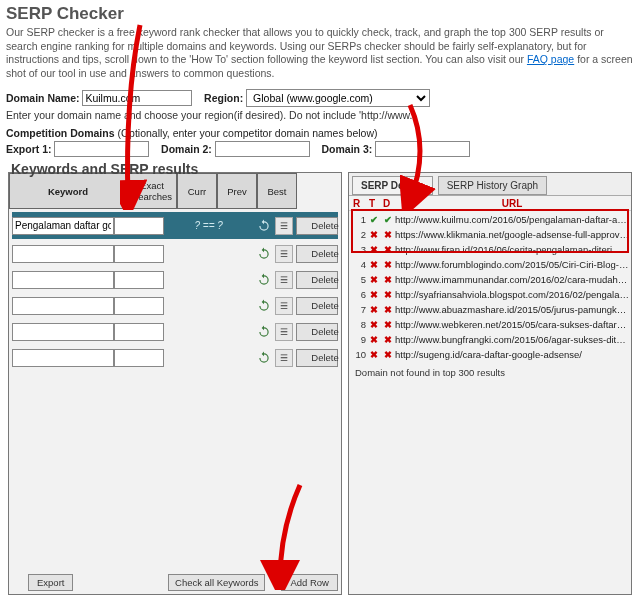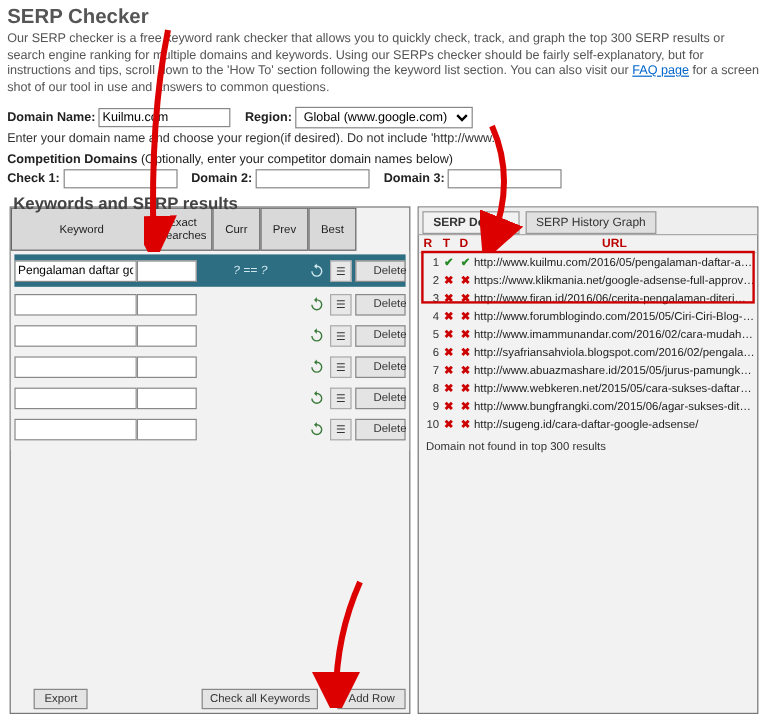--- a/index.html
+++ b/index.html
@@ -12,21 +12,21 @@
   .row label { font-weight:bold; }
   .row input[type=text], .row select { font-size:10.5px; padding:1px 2px; border:1px solid #888; background:#fff; }
   .hint { font-size:10.5px; color:#333; margin:1px 6px 6px 6px; }
   .panel { position:absolute; border:1px solid #777; background:#f2f2f2; }
   .panel-left { left:8px; top:172px; width:334px; height:423px; }
   .panel-right { left:348px; top:172px; width:284px; height:423px; }
   .panel-title { position:absolute; top:-12px; left:2px; font-size:14px; font-weight:bold; color:#444; background:transparent; }
   
   .lhdr { height:36px; display:flex; }
   .lhdr .cell { border:1px solid #666; background:#d9d9d9; display:flex; align-items:center; justify-content:center; font-size:9.5px; text-align:center; color:#222; }
-  .lhdr .kw { width:118px; }
+  .lhdr .kw { width:118px;font-weight:bold; }
   .lhdr .es { width:50px; }
   .lhdr .btn3 { width:40px; cursor:pointer; }
   
   .kwrows { padding:3px; background:#f2f2f2; }
   .kwrow { display:flex; align-items:center; height:23px; margin-bottom:3px; }
   .kwrow input.kwin { width:102px; height:18px; border:1px solid #888; font-size:10px; padding:0 2px; }
   .kwrow .esin { width:50px; height:18px; border:1px solid #888; font-size:10px; padding:0 2px; }
   .kwrow .cpr { width:90px; height:18px; display:flex; align-items:center; justify-content:flex-end; }
   .kwrow .spin { width:16px; height:16px; border-radius:50%; display:flex; align-items:center; justify-content:center; margin-left:3px; }
   .kwrow .spin svg { display:block; }
@@ -69,32 +69,32 @@
   <span>Our SERP checker is a free keyword rank checker that allows you to quickly check, track, and graph the top 300 SERP results or search engine ranking for multiple domains and keywords. Using our SERPs checker should be fairly self-explanatory, but for instructions and tips, scroll down to the 'How To' section following the keyword list section. You can also visit our </span>
   <a href="#">FAQ page</a>
   <span> for a screen shot of our tool in use and answers to common questions.</span>
 </p>
 
 <div class="row">
   <label>Domain Name:</label>
   <input type="text" style="width: 110px;" value="Kuilmu.com">
   &nbsp;&nbsp;
   <label>Region:</label>
-  <select style="width:148px">
+  <select style="width:184px">
     <option>Global (www.google.com)</option>
   </select>
 </div>
 <div class="hint">Enter your domain name and choose your region(if desired). Do not include 'http://www.'</div>
 
 <div class="row" style="margin-top:6px">
   <label>Competition Domains</label>
   <span>(Optionally, enter your competitor domain names below)</span>
 </div>
 <div class="row">
-  <label>Check 1:</label>
+  <label>Export 1:</label>
   <input type="text" style="width: 95px;" value="">
   &nbsp;&nbsp;
   <label>Domain 2:</label>
   <input type="text" style="width: 95px;" value="">
   &nbsp;&nbsp;
   <label>Domain 3:</label>
   <input type="text" style="width: 95px;" value="">
 </div>
 
 <div class="panel panel-left">

